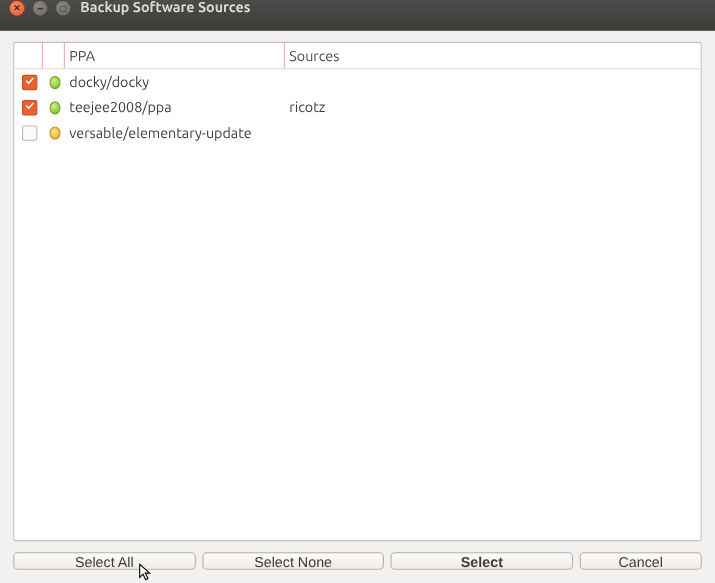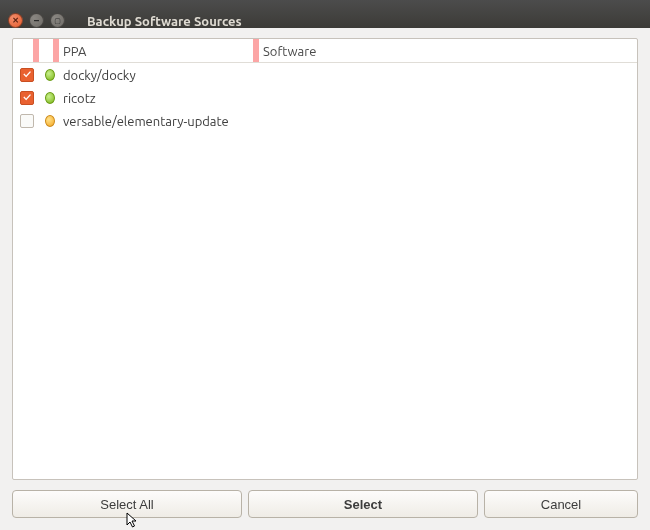--- a/index.html
+++ b/index.html
@@ -9,23 +9,23 @@
       background: #f2f1f0;
       width: 650px;
       height: 530px;
       overflow: hidden;
       color: #3c3c3c;
     }
     .titlebar {
       height: 28px;
       background: linear-gradient(to bottom, #4c4c4c, #3c3b37);
       display: flex;
-      align-items: flex-end;
+      align-items: flex-start;
       padding: 0 8px;
-      gap: 22px;
+      gap: 8px;
     }
     .window-controls {
       display: flex;
       gap: 6px;
       align-items: center;
     }
     .win-btn {
       width: 15px;
       height: 15px;
       border-radius: 50%;
@@ -66,21 +66,21 @@
       display: grid;
       grid-template-columns: 26px 20px 200px 1fr;
       height: 24px;
       align-items: center;
       border-bottom: 1px solid #e0ddd7;
     }
     .header-row > div {
       padding: 0 4px;
       color: #4a4a4a;
       font-size: 13px;
-      border-right: 6px solid #fca5a5;
+      border-right: 1px solid #fca5a5;
       height: 100%;
       display: flex;
       align-items: center;
     }
     .header-row > div:last-child { border-right: none; }
     .row {
       display: grid;
       grid-template-columns: 26px 20px 200px 1fr;
       height: 23px;
       align-items: center;
@@ -115,21 +115,21 @@
       margin-left: 2px;
     }
     .dot-green { background: radial-gradient(circle at 35% 35%, #c8f08c, #7cb518); border: 1px solid #6a9c14;}
     .dot-yellow { background: radial-gradient(circle at 35% 35%, #ffe28a, #f5a623); border: 1px solid #cc8a1a;}
     .button-bar {
       display: flex;
       gap: 6px;
       margin-top: 10px;
     }
     .btn {
-      height: 28px;
+      height: 16px;
       border: 1px solid #b8b2a7;
       border-radius: 4px;
       background: linear-gradient(to bottom, #fdfcfb, #efece6);
       font-size: 13px;
       color: #3c3c3c;
       cursor: pointer;
       display: flex;
       align-items: center;
       justify-content: center;
     }
@@ -156,58 +156,60 @@
   </div>
   <div class="title">Backup Software Sources</div>
 </div>
 
 <div class="content">
   <div class="list-frame">
     <div class="header-row">
       <div></div>
       <div></div>
       <div>PPA</div>
-      <div>Software</div>
+      <div>Sources</div>
     </div>
 
     <div class="row">
       <div>
           <span class="checkbox checked"></span>
         </div>
       <div>
           <span class="dot dot-green"></span>
         </div>
       <div>docky/docky</div>
     </div>
 
     <div class="row">
       <div>
           <span class="checkbox checked"></span>
         </div>
       <div>
           <span class="dot dot-green"></span>
         </div>
+      <div>teejee2008/ppa</div>
       <div>ricotz</div>
     </div>
 
     <div class="row">
       <div>
           <span class="checkbox"></span>
         </div>
       <div>
           <span class="dot dot-yellow"></span>
         </div>
       <div>versable/elementary-update</div>
       <div></div>
     </div>
 
   </div>
 
   <div class="button-bar">
     <button class="btn btn-wide">Select All</button>
+    <button class="btn btn-med">Select None</button>
     <button class="btn btn-bold">Select</button>
     <button class="btn btn-small">Cancel</button>
   </div>
 </div>
 
 <div class="cursor">
   <svg width="14" height="18" viewBox="0 0 14 18">
     <path d="M1 1 L1 13 L4 10 L6.5 15 L8.5 14 L6 9 L10 9 Z" fill="#fff" stroke="#000" stroke-width="1"></path>
   </svg>
 </div>

